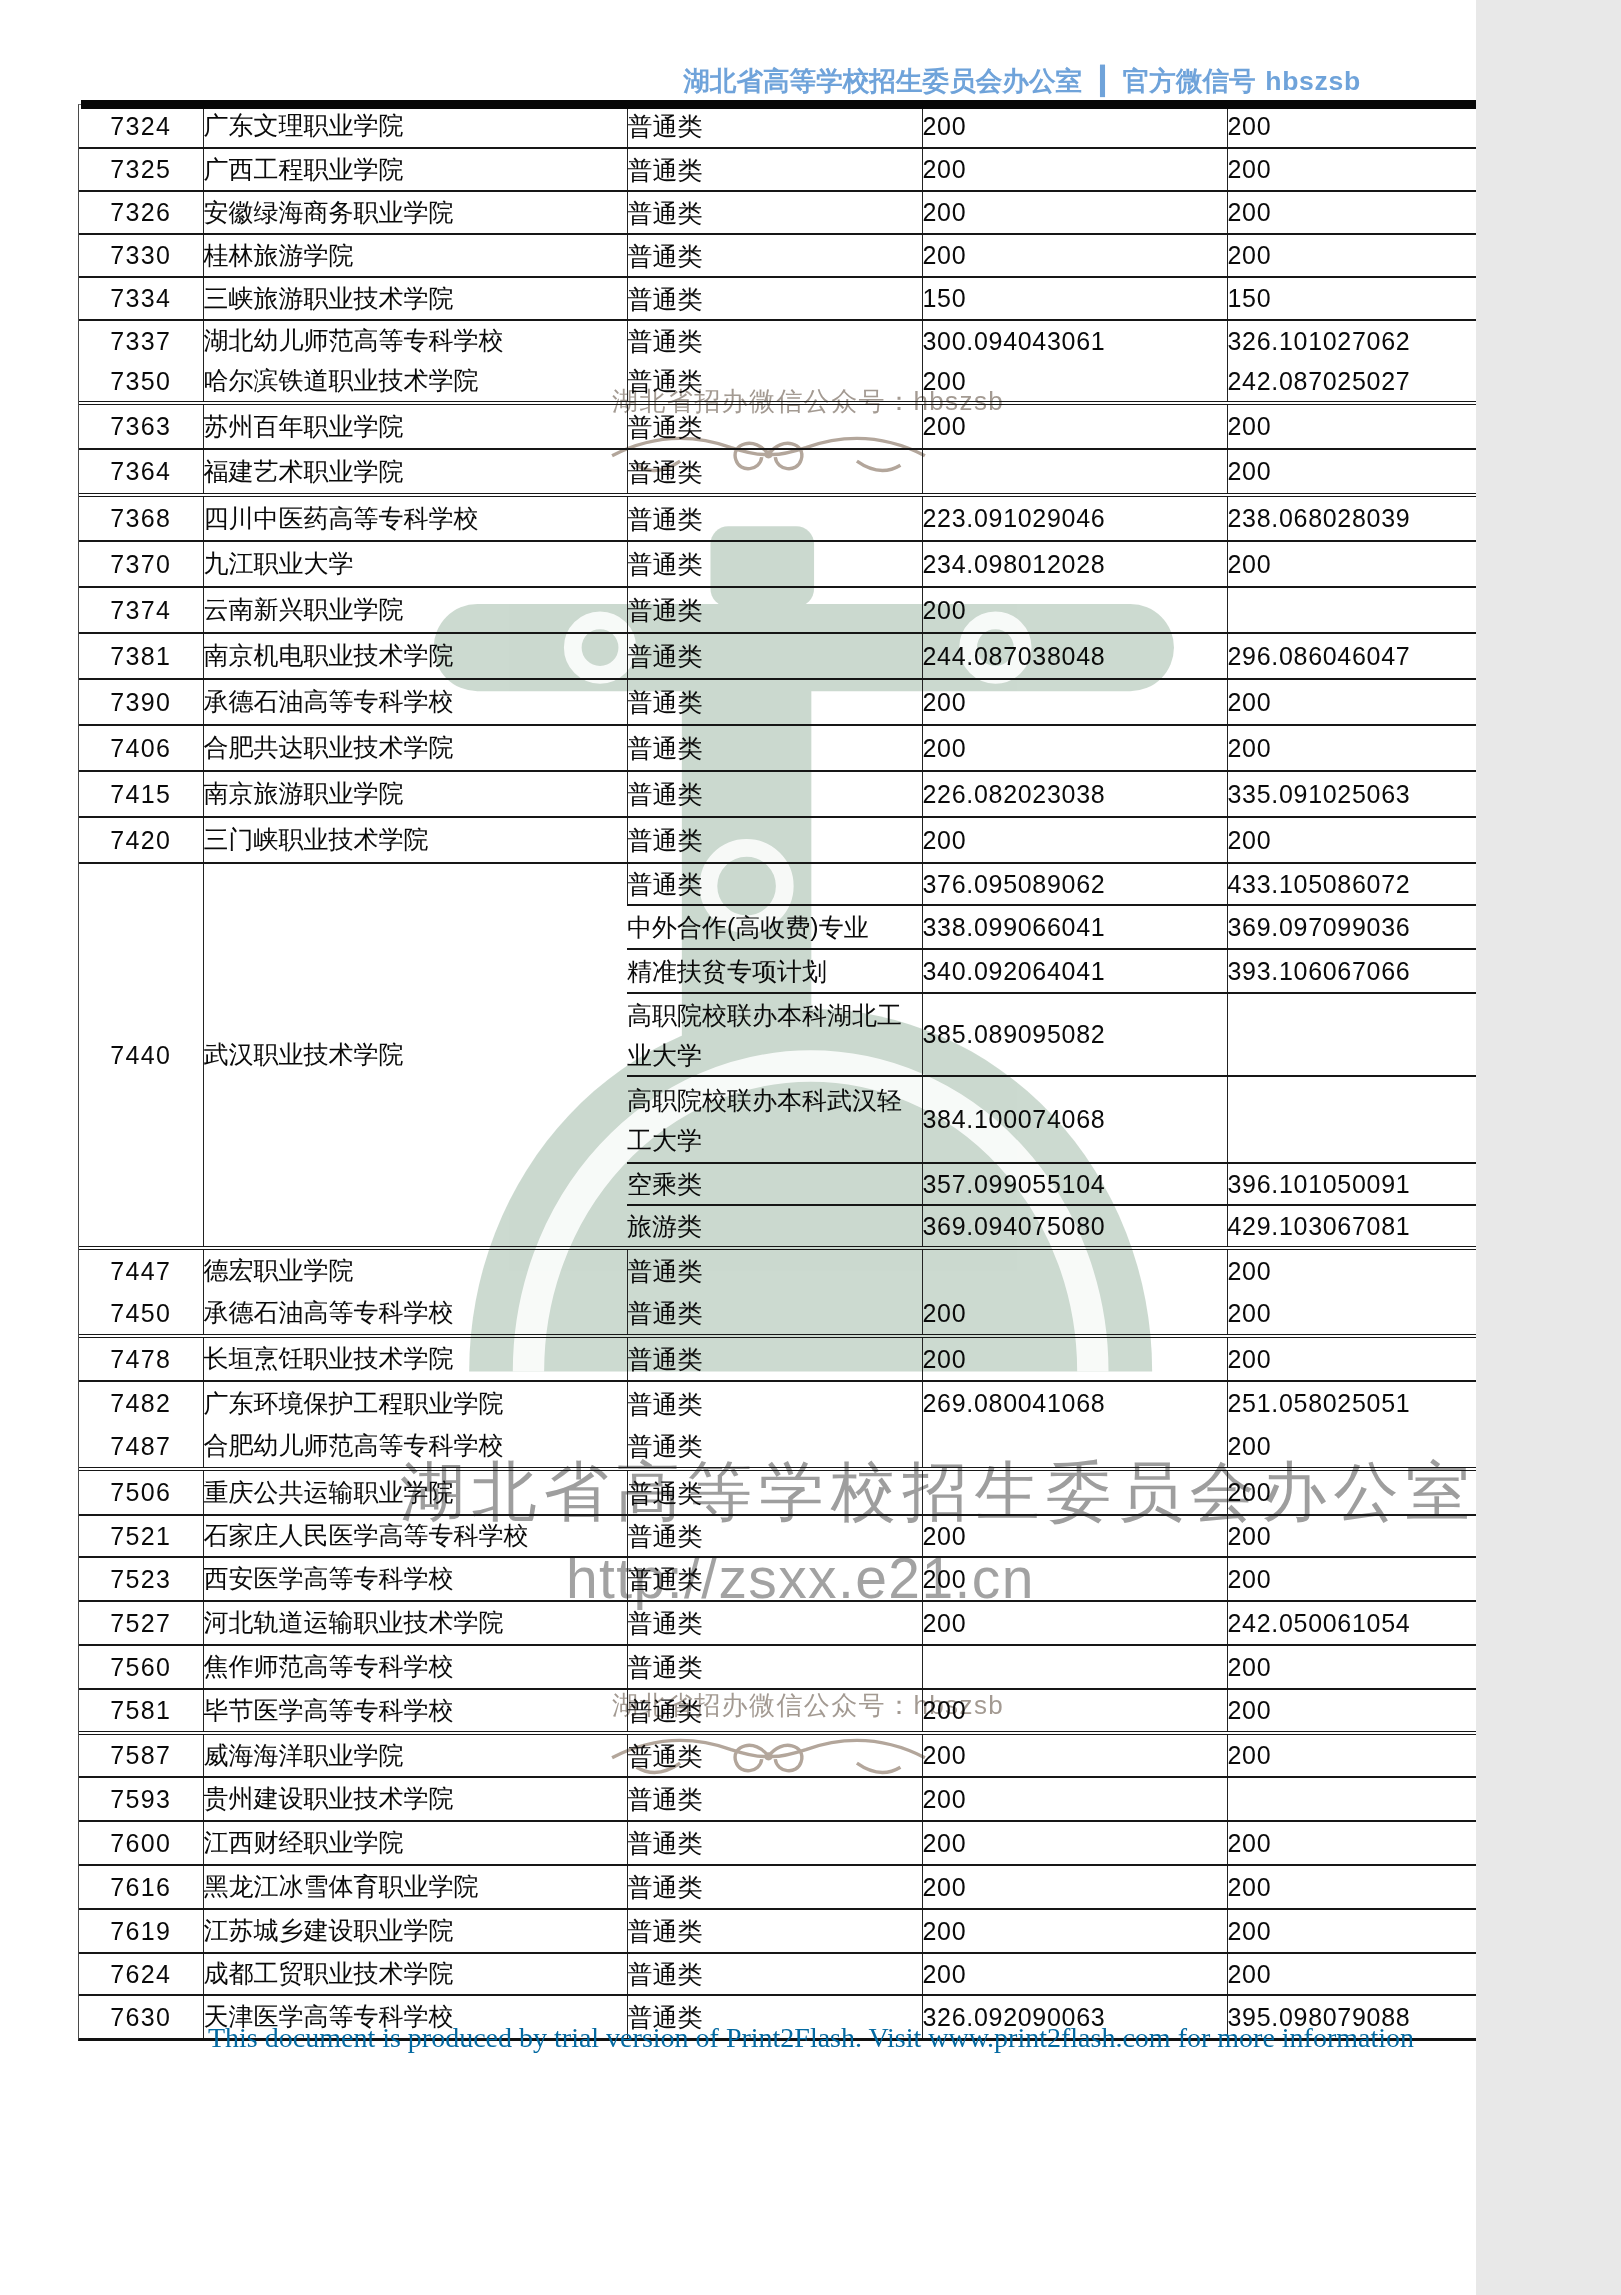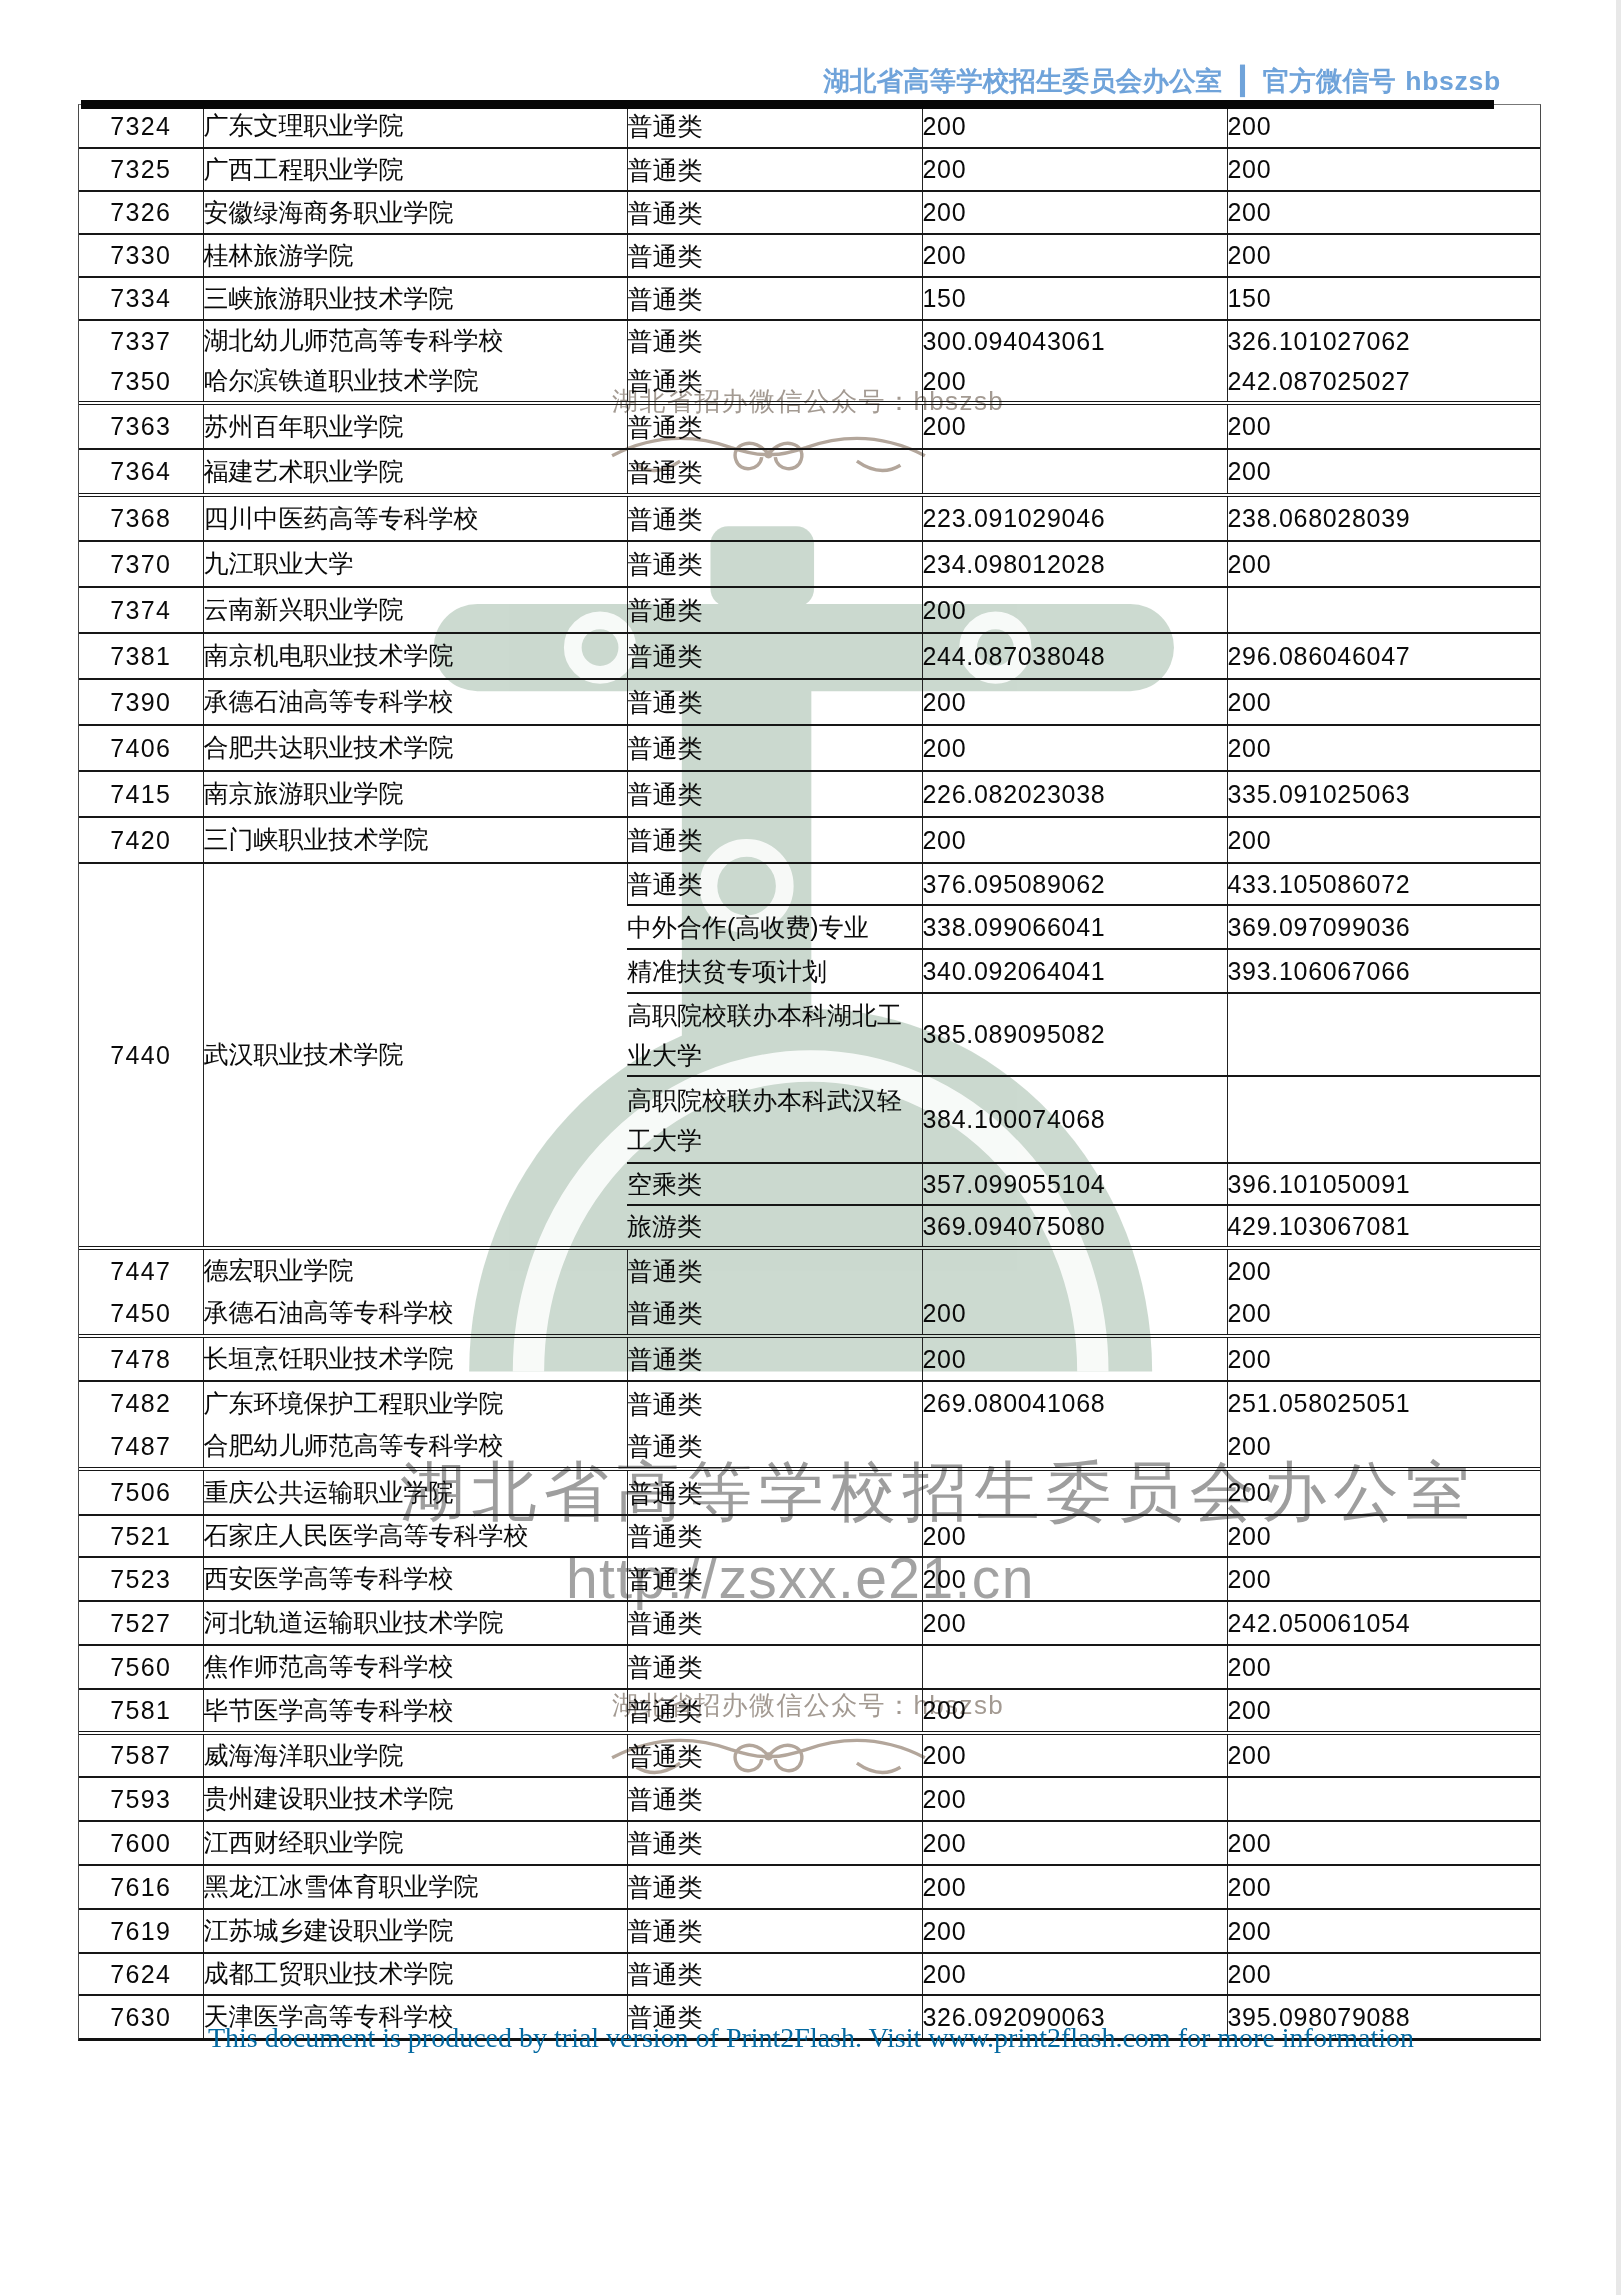--- a/index.html
+++ b/index.html
@@ -1,18 +1,18 @@
 <!DOCTYPE html>
 <html style="font-size:11px"><head>
 <meta charset="utf-8">
 <style>
   html,body{margin:0;padding:0;background:#e8e8e8;}
   .page{
     position:relative;
-    width:1616px;height:2295px;
+    width:1476px;height:2295px;
     background:#ffffff;
     overflow:hidden;
     font-family:"Liberation Sans", sans-serif;
   }
 
   
   .brand{
     position:absolute;
     top:63px;right:115px;
     font-size:26.6px;font-weight:bold;

